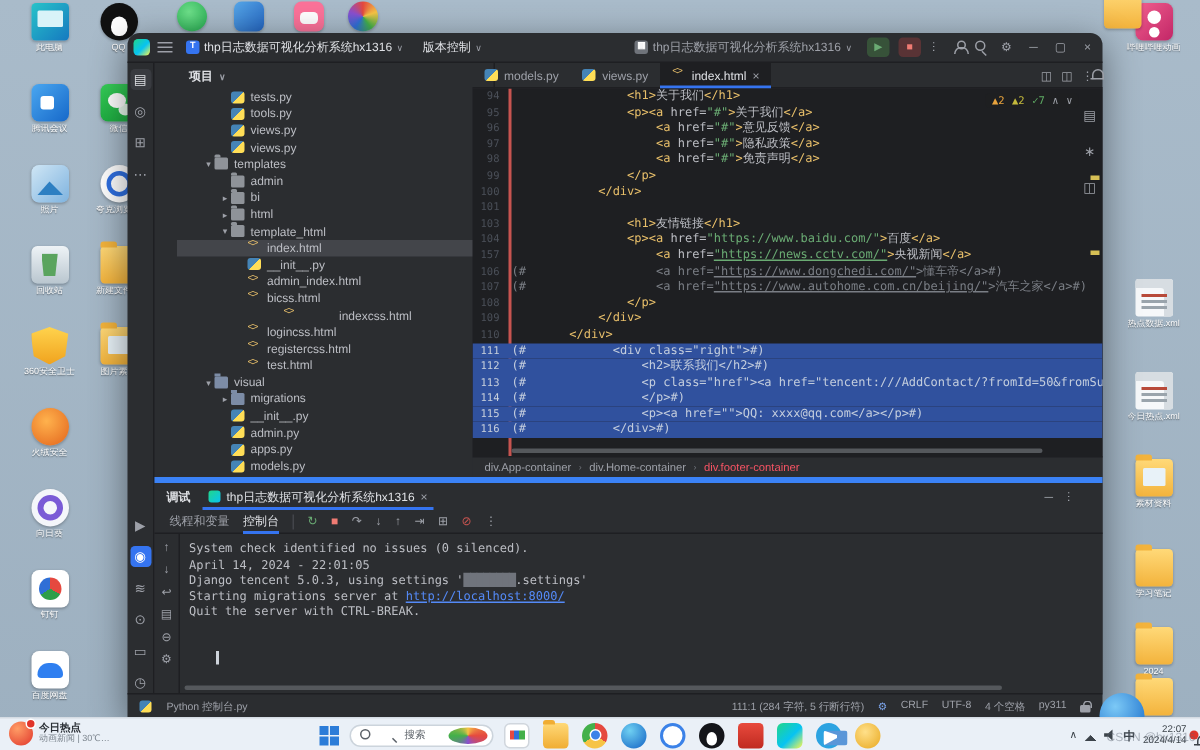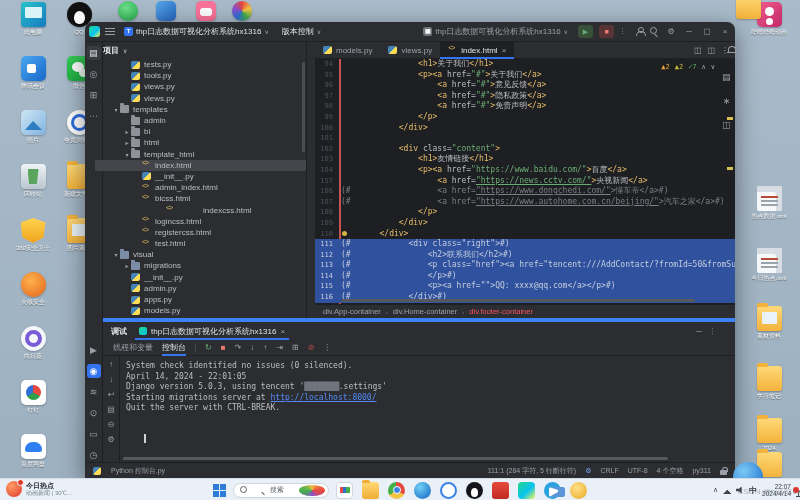--- a/index.html
+++ b/index.html
@@ -75,21 +75,21 @@
   .i-bell::after{content:"";position:absolute;left:0;top:6px;width:9px;height:1px;background:#9da0a8;box-shadow:3.5px 2px 0 -3px #9da0a8;}
 
   
   .lefttools { position:absolute; left:0; top:20px; bottom:16px; width:18px; border-right:1px solid #1e1f22; display:flex; flex-direction:column; align-items:center; padding-top:4px; gap:7px; }
   .lt-spacer { flex:1; }
   .tbi { width:14px; height:14px; border-radius:3px; color:#9da0a8; font-size:9px; line-height:14px; text-align:center; }
   .tbi.active { background:#393b40; color:#dfe1e5; }
   .tbi.accent { background:#3574f0; color:#fff; }
 
   
-  .project { position:absolute; left:10px; top:20px; width:212px; height:276px; border-right:1px solid #1e1f22; overflow:hidden; }
+  .project { position:absolute; left:33px; top:20px; width:212px; height:276px; border-right:1px solid #1e1f22; overflow:hidden; }
   .proj-head { height:17px; display:flex; align-items:center; gap:4px; padding:0 8px; color:#dfe1e5; font-weight:bold; }
   .tree { position:absolute; top:17px; left:0; right:0; bottom:0; }
   .trow { height:11.2px; display:flex; align-items:center; font-size:8px; color:#bcbec4; white-space:nowrap; cursor:pointer; }
   .trow.sel { background:#43454a; }
   .arr { width:8px; text-align:center; color:#9da0a8; font-size:6px; flex:0 0 8px; }
   .fico { width:9px; height:8px; flex:0 0 9px; margin-right:4px; position:relative; }
   .f-dir{background:#8f9399; border-radius:1px;}
   .f-dir::before{content:""; position:absolute; top:-2px; left:0; width:4px; height:2px; background:#8f9399; border-radius:1px 1px 0 0;}
   .f-pkg{background:#7c8ca6; border-radius:1px;}
   .f-pkg::before{content:""; position:absolute; top:-2px; left:0; width:4px; height:2px; background:#7c8ca6;}
@@ -509,21 +509,20 @@
         <span class="insp-nav">∨</span>
       </div>
     <div class="line"><span class="lnum">94</span><span style="padding-left: 4px;"><span class="cs-p">                </span><span class="cs-t">&lt;h1&gt;</span><span class="cs-p">关于我们</span><span class="cs-t">&lt;/h1&gt;</span></span></div>
         <div class="line"><span class="lnum">95</span><span style="padding-left: 4px;"><span class="cs-p">                </span><span class="cs-t">&lt;p&gt;</span><span class="cs-t">&lt;a</span><span class="cs-p"> href=</span><span class="cs-s">"#"</span><span class="cs-t">&gt;</span><span class="cs-p">关于我们</span><span class="cs-t">&lt;/a&gt;</span></span></div>
         <div class="line"><span class="lnum">96</span><span style="padding-left: 4px;"><span class="cs-p">                    </span><span class="cs-t">&lt;a</span><span class="cs-p"> href=</span><span class="cs-s">"#"</span><span class="cs-t">&gt;</span><span class="cs-p">意见反馈</span><span class="cs-t">&lt;/a&gt;</span></span></div>
         <div class="line"><span class="lnum">97</span><span style="padding-left: 4px;"><span class="cs-p">                    </span><span class="cs-t">&lt;a</span><span class="cs-p"> href=</span><span class="cs-s">"#"</span><span class="cs-t">&gt;</span><span class="cs-p">隐私政策</span><span class="cs-t">&lt;/a&gt;</span></span></div>
         <div class="line"><span class="lnum">98</span><span style="padding-left: 4px;"><span class="cs-p">                    </span><span class="cs-t">&lt;a</span><span class="cs-p"> href=</span><span class="cs-s">"#"</span><span class="cs-t">&gt;</span><span class="cs-p">免责声明</span><span class="cs-t">&lt;/a&gt;</span></span></div>
         <div class="line"><span class="lnum">99</span><span style="padding-left: 4px;"><span class="cs-p">                </span><span class="cs-t">&lt;/p&gt;</span></span></div>
         <div class="line"><span class="lnum">100</span><span style="padding-left: 4px;"><span class="cs-p">            </span><span class="cs-t">&lt;/div&gt;</span></span></div>
         <div class="line"><span class="lnum">101</span><span style="padding-left: 4px;"></span></div>
-        <div class="line"><span class="lnum">102</span><span style="padding-left: 4px;"><span class="cs-p">            </span><span class="cs-t">&lt;div</span><span class="cs-p"> class=</span><span class="cs-s">"content"</span><span class="cs-t">&gt;</span></span></div>
         <div class="line"><span class="lnum">103</span><span style="padding-left: 4px;"><span class="cs-p">                </span><span class="cs-t">&lt;h1&gt;</span><span class="cs-p">友情链接</span><span class="cs-t">&lt;/h1&gt;</span></span></div>
         <div class="line"><span class="lnum">104</span><span style="padding-left: 4px;"><span class="cs-p">                </span><span class="cs-t">&lt;p&gt;</span><span class="cs-t">&lt;a</span><span class="cs-p"> href=</span><span class="cs-s">"https://www.baidu.com/"</span><span class="cs-t">&gt;</span><span class="cs-p">百度</span><span class="cs-t">&lt;/a&gt;</span></span></div>
         <div class="line"><span class="lnum">157</span><span style="padding-left: 4px;"><span class="cs-p">                    </span><span class="cs-t">&lt;a</span><span class="cs-p"> href=</span><span class="cs-su">"https://news.cctv.com/"</span><span class="cs-t">&gt;</span><span class="cs-p">央视新闻</span><span class="cs-t">&lt;/a&gt;</span></span></div>
         <div class="line"><span class="lnum">106</span><span style="padding-left: 4px;"><span class="cs-c">(#</span><span class="cs-p">                  </span><span class="cs-c">&lt;a href=</span><span class="cs-cu">"https://www.dongchedi.com/"</span><span class="cs-c">&gt;懂车帝&lt;/a&gt;#)</span></span></div>
         <div class="line"><span class="lnum">107</span><span style="padding-left: 4px;"><span class="cs-c">(#</span><span class="cs-p">                  </span><span class="cs-c">&lt;a href=</span><span class="cs-cu">"https://www.autohome.com.cn/beijing/"</span><span class="cs-c">&gt;汽车之家&lt;/a&gt;#)</span></span></div>
         <div class="line"><span class="lnum">108</span><span style="padding-left: 4px;"><span class="cs-p">                </span><span class="cs-t">&lt;/p&gt;</span></span></div>
         <div class="line"><span class="lnum">109</span><span style="padding-left: 4px;"><span class="cs-p">            </span><span class="cs-t">&lt;/div&gt;</span></span></div>
         <div class="line"><span class="lnum">110</span><span style="padding-left: 4px;"><span class="cs-p">        </span><span class="cs-t">&lt;/div&gt;</span></span></div>
         <div class="bulb" style="top: 172.1px;"></div>
         <div class="line sel"><span class="lnum">111</span><span style="padding-left: 4px;"><span class="cs-c">(#</span><span class="cs-p">            </span><span class="cs-c">&lt;div class="right"&gt;#)</span></span></div>
@@ -580,21 +579,21 @@
         <span>↩</span>
         <span>▤</span>
         <span>⊖</span>
         <span>⚙</span>
       </div>
     <div class="console" id="console">
       <div class="caret"></div>
 
     <div><span>System check identified no issues (0 silenced).</span></div>
         <div><span>April 14, 2024 - 22:01:05</span></div>
-        <div><span>Django version 5.0.3, using tencent '</span><span class="cs-cens">████████</span><span>.settings'</span></div>
+        <div><span>Django tencent 5.0.3, using settings '</span><span class="cs-cens">████████</span><span>.settings'</span></div>
         <div><span>Starting migrations server at </span><span class="cs-link">http://localhost:8000/</span></div>
         <div><span>Quit the server with CTRL-BREAK.</span></div>
       </div>
     <div class="console-hscroll"></div>
   </div>
 
   <div class="statusbar">
     <span class="pyico"></span>
     <span>Python 控制台.py</span>
     <div class="sb-right">

